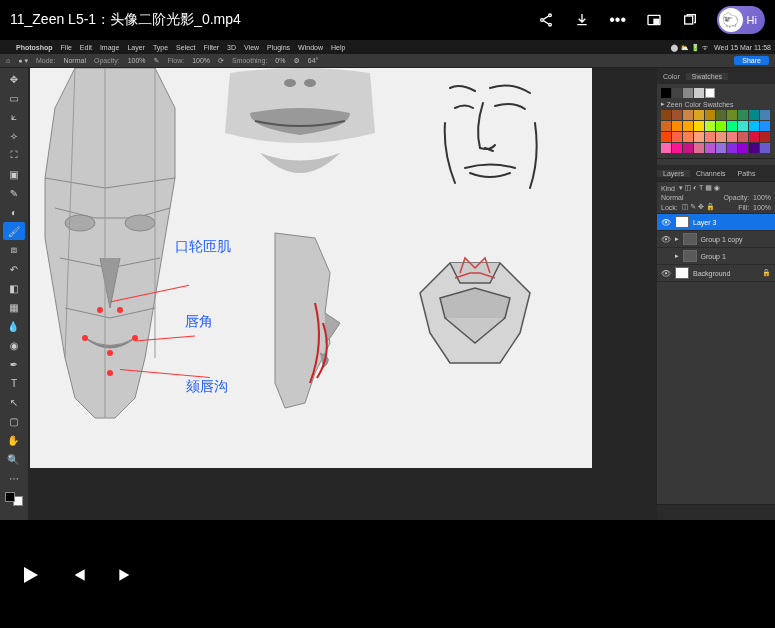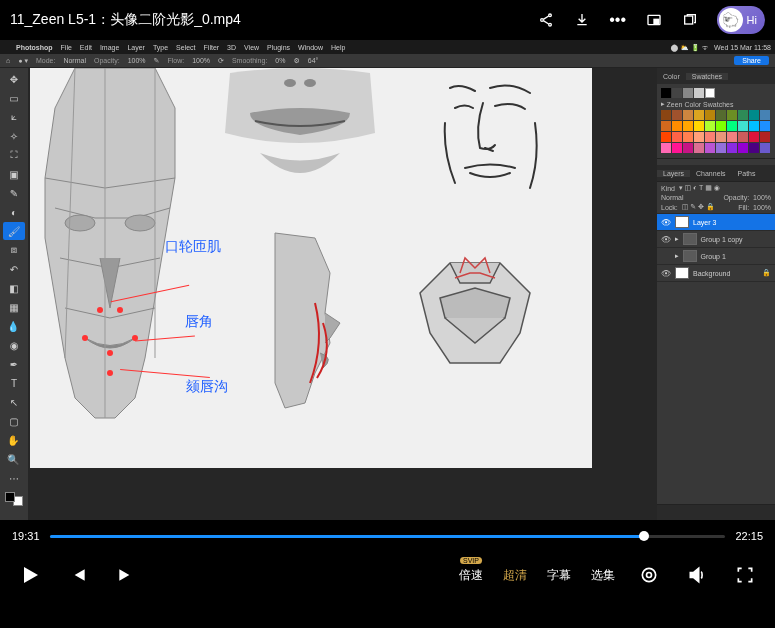--- a/index.html
+++ b/index.html
@@ -225,21 +225,21 @@
             <g stroke="#555" stroke-width="1.5">
               <path d="M20 50 L50 20 L100 20 L130 50 L120 90 L100 120 L50 120 L30 90 Z" fill="#d5d5d5"></path>
               <path d="M40 55 L75 45 L110 55 L105 75 L75 85 L45 75 Z" fill="#bbb"></path>
               <path d="M50 20 L60 40 L90 40 L100 20" fill="#ccc"></path>
               <path d="M60 30 L65 15 L75 25 L85 15 L90 30" fill="none" stroke="#cc4444" stroke-width="1.5"></path>
               <path d="M55 35 L70 30 L80 30 L95 35" fill="none" stroke="#cc4444"></path>
               <path d="M45 75 L75 100 L105 75" fill="#c8c8c8"></path>
             </g>
           </svg>
           <div class="ann-line" style="left:80px;top:225px;width:80px;transform:rotate(-12deg)"></div>
-          <div class="annotation" style="left:135px;top:170px">口轮匝肌</div>
+          <div class="annotation" style="left:145px;top:170px">口轮匝肌</div>
           <div class="ann-line" style="left:105px;top:270px;width:60px;transform:rotate(-5deg)"></div>
           <div class="annotation" style="left:155px;top:245px">唇角</div>
           <div class="ann-line" style="left:90px;top:305px;width:90px;transform:rotate(5deg)"></div>
           <div class="annotation" style="left:156px;top:310px">颏唇沟</div>
         </div>
       </div>
       <div class="ps-panels">
         <div class="panel-tabs">
           <div class="panel-tab">Color</div>
           <div class="panel-tab active">Swatches</div>
@@ -341,65 +341,31 @@
               <span class="layer-eye">👁</span>
               <div class="layer-thumb"></div>
               <span>Background</span>
               <span style="margin-left:auto">🔒</span>
             </div>
         </div>
         <div class="panel-footer"></div>
       </div>
     </div>
   </div>
-  <div class="progress-bar">
-    <span class="time-text">19:31</span>
-    <div class="progress-track">
-      <div class="progress-fill" style="width:88%"></div>
-      <div class="progress-thumb" style="left:88%"></div>
-    </div>
-    <span class="time-text">22:15</span>
-  </div>
 </div>
 
 <div class="controls">
   <div class="ctrl-btn">
       <svg width="24" height="24" viewBox="0 0 24 24" fill="#fff">
         <path d="M6 4l14 8-14 8z"></path>
       </svg>
     </div>
   <div class="ctrl-btn">
       <svg width="20" height="20" viewBox="0 0 24 24" fill="#fff">
         <path d="M6 5v14M20 5l-12 7 12 7z"></path>
       </svg>
     </div>
   <div class="ctrl-btn">
       <svg width="20" height="20" viewBox="0 0 24 24" fill="#fff">
         <path d="M18 5v14M4 5l12 7-12 7z"></path>
       </svg>
     </div>
-  <div class="ctrl-right">
-    <div class="ctrl-text">
-      <div class="svip-badge">SVIP</div>
-      <span>倍速</span>
-    </div>
-    <div class="ctrl-text gold">超清</div>
-    <div class="ctrl-text">字幕</div>
-    <div class="ctrl-text">选集</div>
-    <div class="ctrl-btn">
-        <svg width="20" height="20" viewBox="0 0 24 24" fill="none" stroke="#fff" stroke-width="2">
-          <circle cx="12" cy="12" r="8"></circle>
-          <circle cx="12" cy="12" r="3"></circle>
-        </svg>
-      </div>
-    <div class="ctrl-btn">
-        <svg width="20" height="20" viewBox="0 0 24 24" fill="none" stroke="#fff" stroke-width="2">
-          <path d="M4 9v6h4l6 5V4l-6 5H4z" fill="#fff"></path>
-          <path d="M17 8c1.5 1 1.5 7 0 8"></path>
-        </svg>
-      </div>
-    <div class="ctrl-btn">
-        <svg width="20" height="20" viewBox="0 0 24 24" fill="none" stroke="#fff" stroke-width="2">
-          <path d="M4 8V4h4M16 4h4v4M20 16v4h-4M8 20H4v-4"></path>
-        </svg>
-      </div>
-  </div>
 </div>
 
 </body></html>

